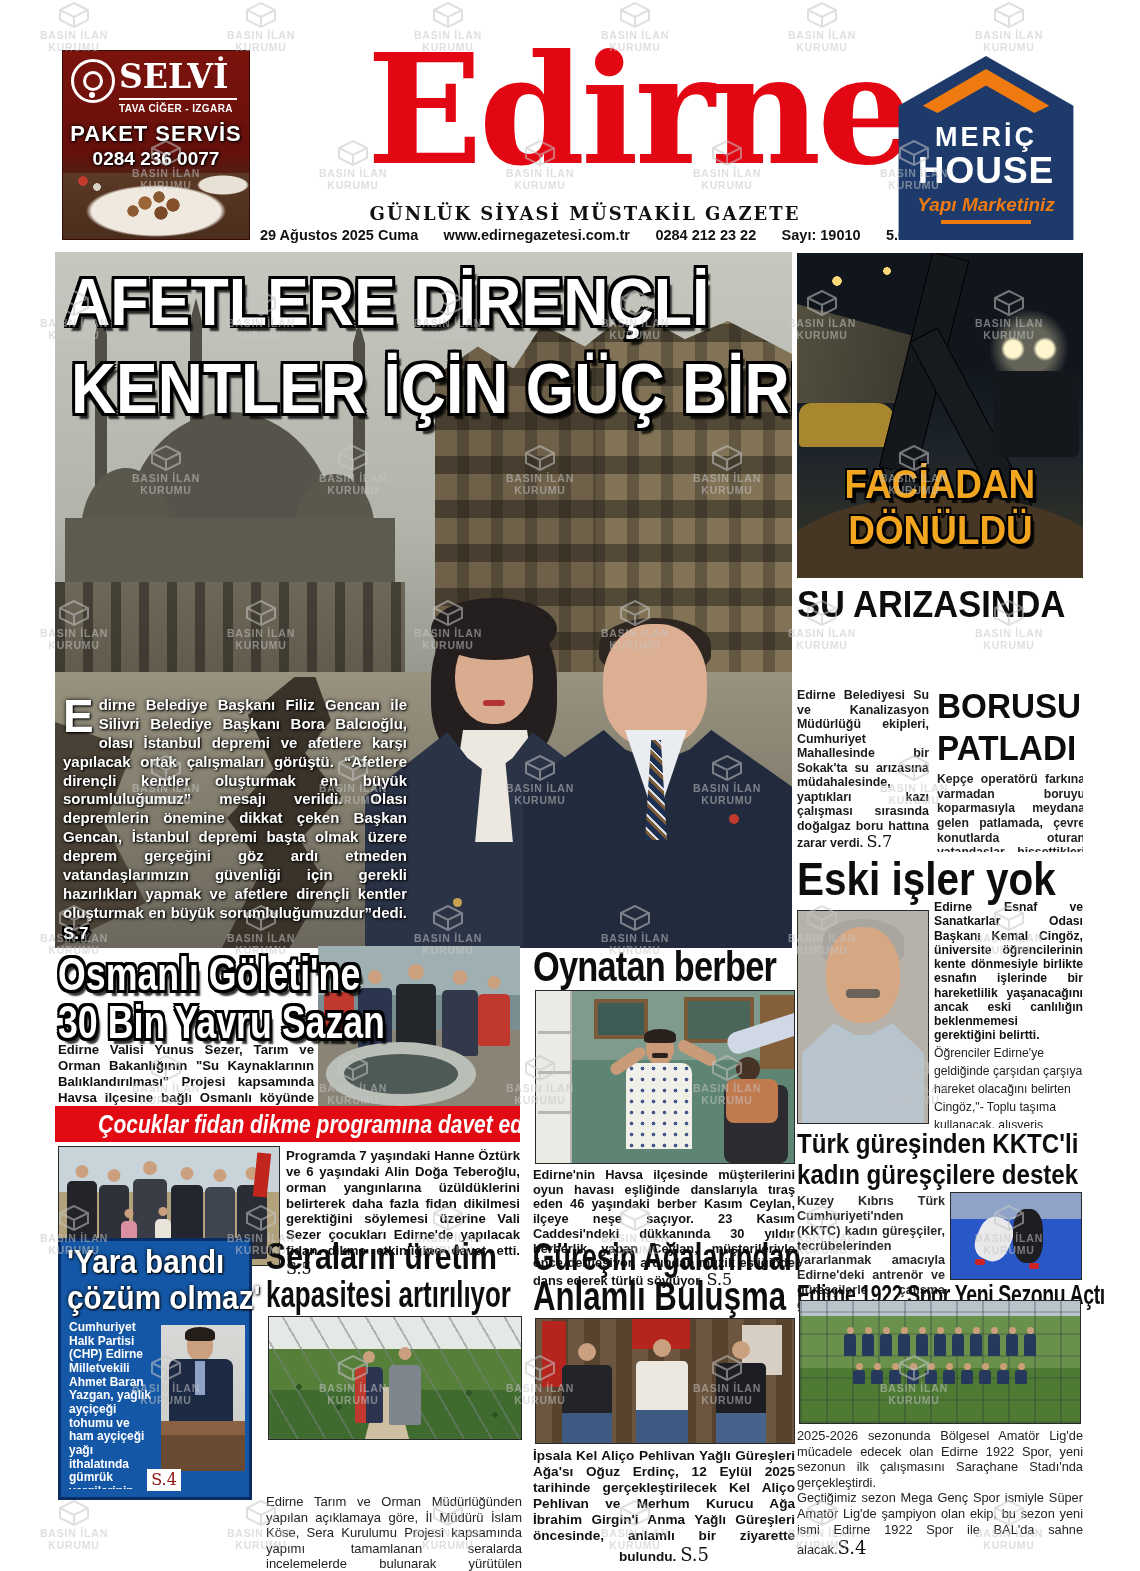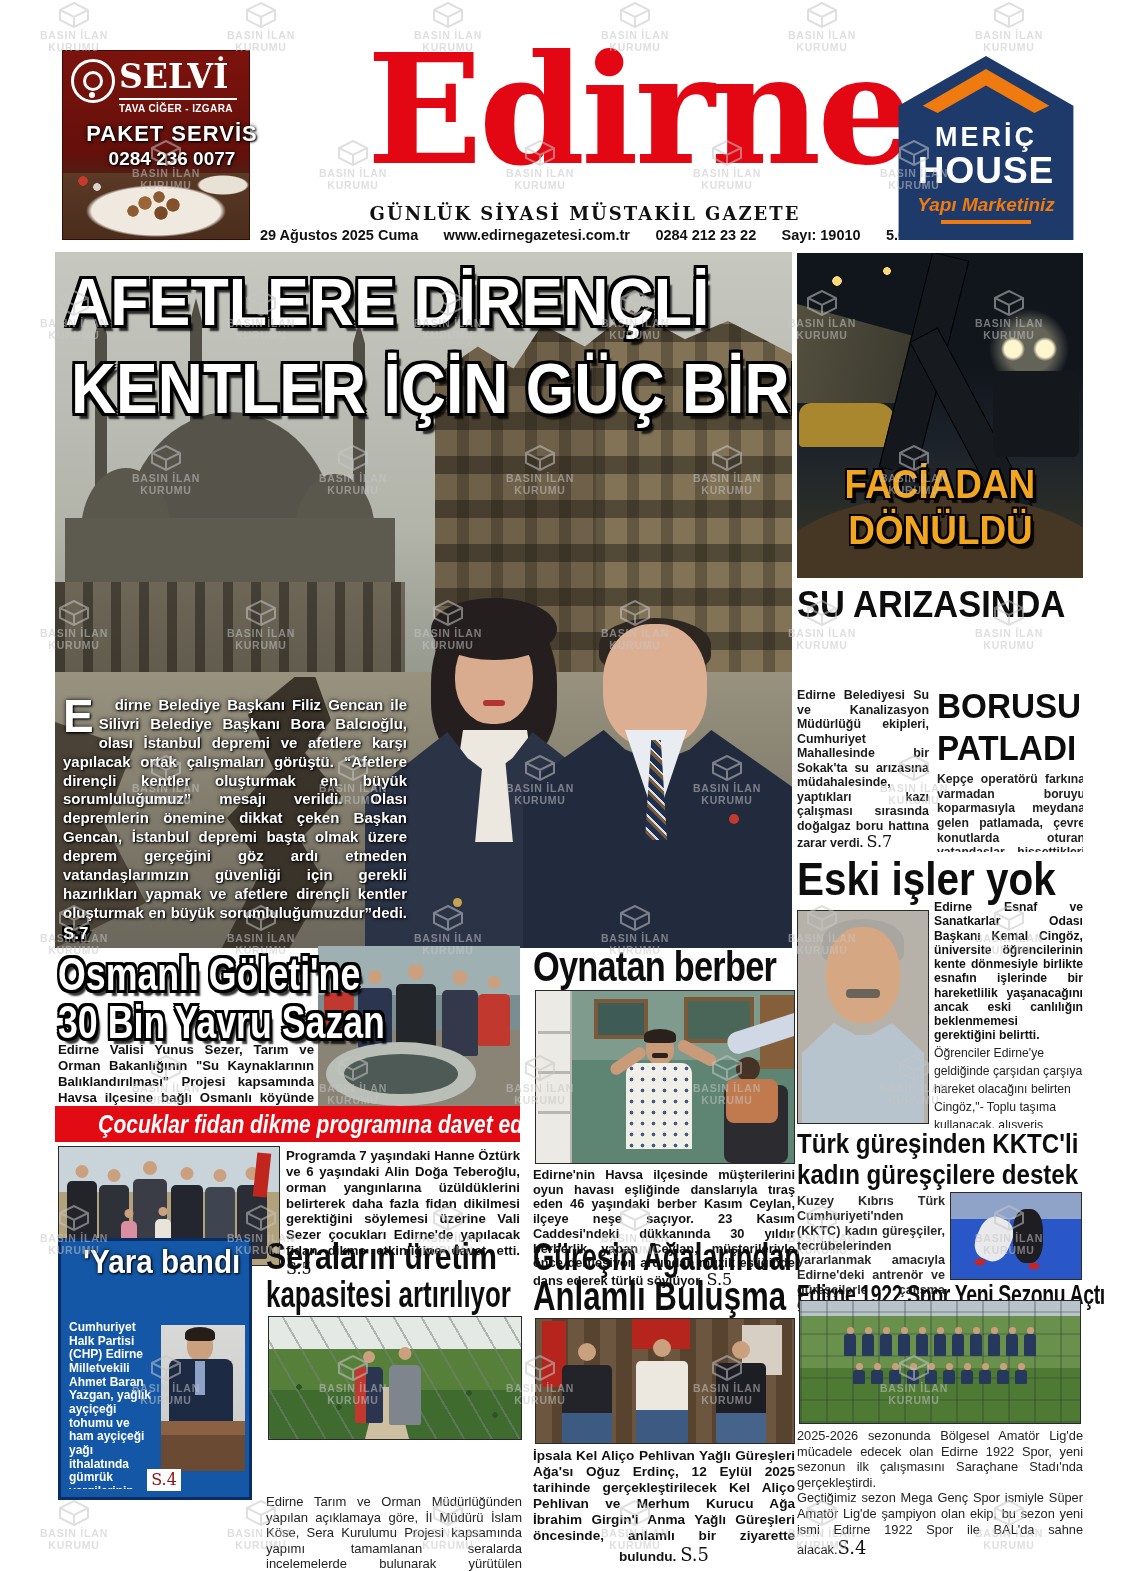--- a/index.html
+++ b/index.html
@@ -16,21 +16,21 @@
     text-shadow:-3px -3px 0 #000,3px -3px 0 #000,-3px 3px 0 #000,3px 3px 0 #000,
                 -3px 0 0 #000,3px 0 0 #000,0 -3px 0 #000,0 3px 0 #000,5px 6px 2px rgba(0,0,0,.8);}
   .otl2{color:#fff;font-weight:bold;
     text-shadow:-2px -2px 0 #000,2px -2px 0 #000,-2px 2px 0 #000,2px 2px 0 #000,
                 -2px 0 0 #000,2px 0 0 #000,0 -2px 0 #000,0 2px 0 #000,4px 4px 1px rgba(0,0,0,.8);}
   .otlo{color:#f2a51e;font-weight:bold;
     text-shadow:-2px -2px 0 #000,2px -2px 0 #000,-2px 2px 0 #000,2px 2px 0 #000,
                 -2px 0 0 #000,2px 0 0 #000,0 -2px 0 #000,0 2px 0 #000,4px 5px 1px rgba(0,0,0,.85);}
   .pref{font-family:"DejaVu Serif",serif;font-weight:400;font-size:16px;color:#111;}
   .just{text-align:justify;}
-  .shadtxt{text-shadow:1px 1px 2px #000,0 0 4px rgba(0,0,0,.9);margin-left:16px;}
+  .shadtxt{text-shadow:1px 1px 2px #000,0 0 4px rgba(0,0,0,.9);}
   .dropcap{float:left;font-size:46px;line-height:.82;font-weight:bold;margin:2px 5px 0 0;}
   
   .wm{position:absolute;width:120px;text-align:center;color:#c6c6c6;opacity:.55;
       font-size:10.5px;font-weight:bold;letter-spacing:.8px;line-height:1.15;pointer-events:none;}
   .wm svg{display:block;margin:0 auto 1px auto;}
   #wmlayer{position:absolute;inset:0;z-index:9;pointer-events:none;}
   .z2{z-index:2;}
   
   .fig{position:absolute;}
   .fig .hd{position:absolute;left:50%;transform:translateX(-50%);top:0;border-radius:50%;background:#caa07e;}
@@ -416,20 +416,23 @@
     <div class="abs" style="left:196px;top:6px;width:14px;height:44px;background:#c0261d;transform:rotate(6deg);"></div>
   </div>
   <div class="abs b just" style="left:286px;top:1148px;width:234px;font-size:13.2px;line-height:1.2;color:#111;">
     <span>Programda 7 yaşındaki Hanne Öztürk ve 6 yaşındaki Alin Doğa Teberoğlu, orman yangınlarına üzüldüklerini belirterek daha fazla fidan dikilmesi gerektiğini söylemesi üzerine Vali Sezer çocukları Edirne'de yapılacak fidan dikme etkinliğine davet etti.</span> <span class="pref">S.5</span>
   </div>
 
   <div class="abs" style="left:58px;top:1238px;width:188px;height:256px;background:#1357a6;border:3px solid #0a2d63;">
     <div class="abs b shadtxt" style="left:6px;top:2px;font-size:33px;color:#fff;">
       <span class="cx" style="--sx:.9;">'Yara bandı</span>
     </div>
+    <div class="abs b shadtxt" style="left:6px;top:38px;font-size:33px;color:#fff;">
+      <span class="cx" style="--sx:.9;">çözüm olmaz'</span>
+    </div>
     <div class="abs b" style="left:8px;top:80px;width:86px;height:168px;overflow:hidden;font-size:12px;line-height:1.14;color:#fff;">Cumhuriyet Halk Partisi (CHP) Edirne Milletvekili Ahmet Baran Yazgan, yağlık ayçiçeği tohumu ve ham ayçiçeği yağı ithalatında gümrük vergilerinin düşürülmesine tepki gösterdi.</div>
     <div class="photo" style="left:100px;top:84px;width:84px;height:146px;background:linear-gradient(#d8d8d6,#c9c9c6);">
       <div class="abs" style="left:26px;top:6px;width:26px;height:30px;background:#caa07e;border-radius:46%;"></div>
       <div class="abs" style="left:24px;top:2px;width:30px;height:14px;background:#241d18;border-radius:50% 50% 20% 20%;"></div>
       <div class="abs" style="left:8px;top:34px;width:64px;height:70px;background:#1d2a44;border-radius:8px 8px 0 0;"></div>
       <div class="abs" style="left:34px;top:36px;width:10px;height:34px;background:#8ea2c8;"></div>
       <div class="abs" style="left:0;top:96px;width:84px;height:14px;background:#8a6243;"></div>
       <div class="abs" style="left:0;top:110px;width:84px;height:36px;background:#6b4a33;"></div>
     </div>
     <div class="abs" style="left:86px;top:228px;width:34px;height:22px;background:#fff;text-align:center;">

